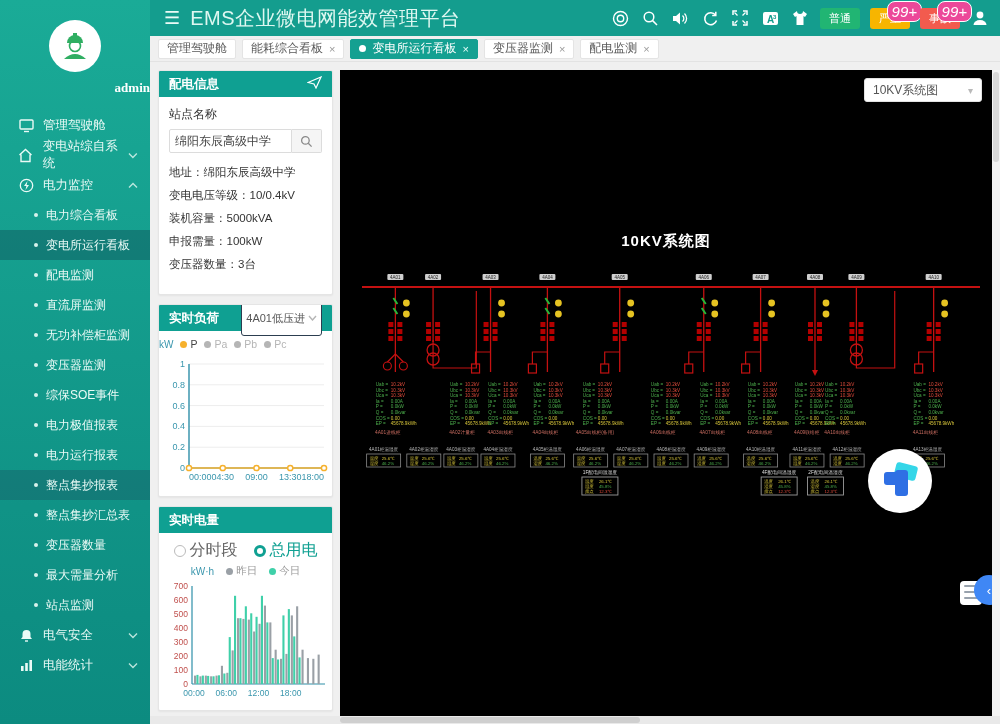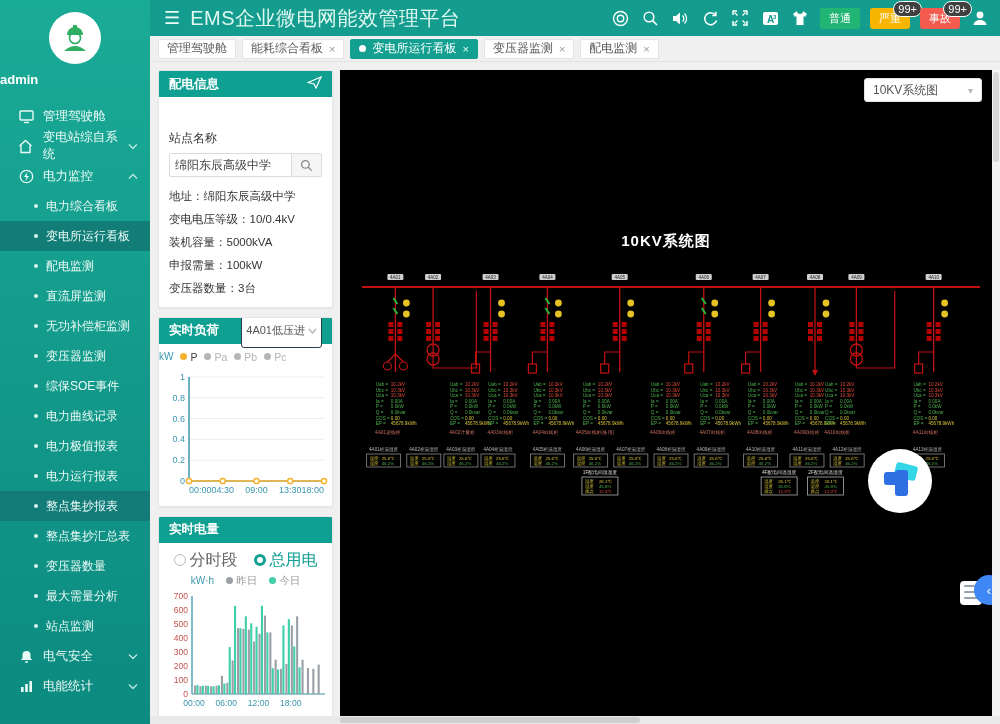--- a/index.html
+++ b/index.html
@@ -2,21 +2,21 @@
 <html><head>
 <meta charset="utf-8">
 <style>
   * { margin:0; padding:0; box-sizing:border-box; }
   html,body { width:1000px; height:724px; overflow:hidden; font-family:"Liberation Sans",sans-serif; background:#f0f0f0; }
   .app { position:relative; width:1000px; height:724px; }
 
   
   .sidebar { position:absolute; left:0; top:0; width:150px; height:724px;
     background:linear-gradient(180deg,#1aab97 0%,#109386 70%,#0c8b80 100%); color:#eafaf6; overflow:hidden; }
-  .avatar-wrap { text-align:left; padding-top:12px; }
+  .avatar-wrap { text-align:right; padding-top:20px;font-family:Liberation Serif, serif; }
   .avatar { width:52px; height:52px; border-radius:50%; background:#fff; margin:0 auto; display:flex; align-items:center; justify-content:center; }
   .username { font-size:13px; color:#fff; margin-top:8px; font-weight:bold; }
   .menu { margin-top:14px; }
   .menu-item { display:flex; align-items:center; height:30px; padding-left:18px; font-size:12.5px; cursor:pointer; color:#eafaf6; position:relative; }
   .menu-item .mi-icon { width:16px; height:16px; margin-right:9px; display:inline-flex; align-items:center; justify-content:center; }
   .menu-item.sub { padding-left:34px; font-size:12px;text-align:right; }
   .menu-item.sub .dot { width:4px; height:4px; border-radius:50%; background:#d8f3ec; margin-right:8px; }
   .menu-item.active { background:rgba(15,60,75,0.35); }
   .menu-item.hl { background:rgba(25,70,90,0.30); }
   .menu-item .chev { margin-left:auto; margin-right:12px; opacity:.85; }
@@ -24,36 +24,36 @@
   
   .topbar { position:absolute; left:150px; top:0; width:850px; height:36px; background:#149d8e; display:flex; align-items:center; color:#fff; }
   .hamburger { font-size:18px; margin:0 10px 0 14px; cursor:pointer; color:#eafaf6; }
   .app-title { font-size:20px; font-weight:400; color:rgba(240,255,250,.92); letter-spacing:.5px; }
   .top-right { margin-left:auto; display:flex; align-items:center; gap:10px; padding-right:10px; }
   .tico { width:20px; height:20px; display:inline-flex; align-items:center; justify-content:center; cursor:pointer; }
   .badge { font-size:11px; color:#fff; border-radius:3px; padding:3px 9px; position:relative; cursor:pointer; white-space:nowrap; }
   .badge.normal { background:#21b573; }
   .badge.severe { background:#f7b500; }
   .badge.accident { background:#f25b4e; }
-  .bubble { position:absolute; top:-7px; right:-12px; background:#404040; color:#fff; border-radius:8px; font-size:11px; padding:1px 4px; border:1px solid #fff; }
+  .bubble { position:absolute; top:-7px; right:-12px; background:#ec4899; color:#fff; border-radius:8px; font-size:15px; padding:1px 4px; border:1px solid #fff;font-style:italic; }
 
   
   .tabbar { position:absolute; left:150px; top:36px; width:850px; height:26px; background:#f0f0f0; display:flex; align-items:center; gap:6px; padding-left:8px; border-bottom:1px solid #e3e3e3; }
   .tab { background:#fff; color:#595959; font-size:12px; height:20px; display:flex; align-items:center; padding:0 8px; border:1px solid #e4e4e4; border-radius:2px; cursor:pointer; white-space:nowrap; }
   .tab .x { margin-left:6px; color:#9a9a9a; font-size:11px; }
   .tab.active { background:#14a091; color:#fff; border-color:#14a091; }
   .tab.active .x { color:#e8fffa; }
   .tab.active .adot { width:7px; height:7px; background:#fff; border-radius:50%; margin-right:6px; }
 
   
   .leftcol { position:absolute; left:158px; top:70px; width:175px; height:648px; display:flex; flex-direction:column; gap:9px; }
   .card { background:#fff; border:1px solid #e5e5e5; border-radius:2px; box-shadow:0 1px 2px rgba(0,0,0,.05); overflow:hidden; }
   .card-head { background:#0fa092; color:#fff; font-size:12.5px; font-weight:bold; height:26px; display:flex; align-items:center; padding:0 10px; position:relative; }
   .card-head .send { margin-left:auto; }
-  .info-body { padding:9px 10px 10px;margin-top:24px; }
+  .info-body { padding:9px 10px 18px; }
   .fld-label { font-size:12px; color:#333; margin-bottom:6px; }
   .search-row { display:flex; margin-bottom:8px; }
   .search-input { flex:1; border:1px solid #dcdcdc; height:24px; font-size:12px; color:#444; padding:0 5px; width:105px; border-radius:2px 0 0 2px; font-family:"Liberation Sans",sans-serif; }
   .search-btn { width:30px; height:24px; border:1px solid #dcdcdc; border-left:none; background:#f5f5f5; display:flex; align-items:center; justify-content:center; cursor:pointer; border-radius:0 2px 2px 0; }
   .info-row { font-size:11.5px; color:#333; line-height:23px; white-space:nowrap; }
 
   .load-head-select { margin-left:auto; background:#fff; border:1px solid #2c3e50; border-radius:3px; height:35px; display:flex; align-items:center; font-size:11px; color:#555; font-weight:normal; padding:0 4px; cursor:pointer; }
   .legend-row { display:flex; align-items:center; gap:7px; font-size:10.5px; color:#444; padding:7px 6px 0 0; }
   .lg-dot { width:7px; height:7px; border-radius:50%; display:inline-block; margin-right:3px; }
   .lg-item { display:flex; align-items:center; cursor:pointer; }
@@ -155,24 +155,20 @@
           <span class="dot"></span>
           <span>无功补偿柜监测</span>
         </div>
         <div class="menu-item sub">
           <span class="dot"></span>
           <span>变压器监测</span>
         </div>
         <div class="menu-item sub">
           <span class="dot"></span>
           <span>综保SOE事件</span>
-        </div>
-        <div class="menu-item sub">
-          <span class="dot"></span>
-          <span>电力曲线记录</span>
         </div>
         <div class="menu-item sub">
           <span class="dot"></span>
           <span>电力极值报表</span>
         </div>
         <div class="menu-item sub">
           <span class="dot"></span>
           <span>电力运行报表</span>
         </div>
         <div class="menu-item sub hl">

